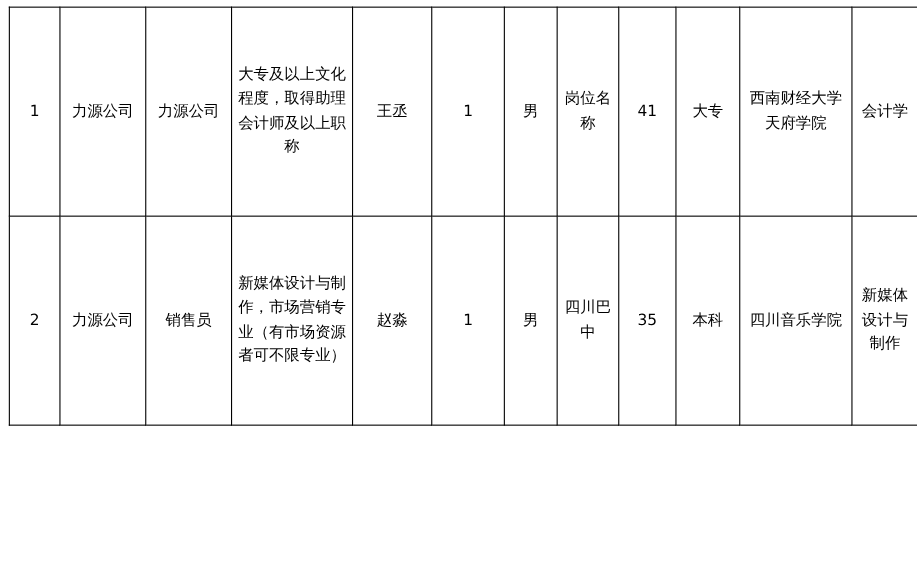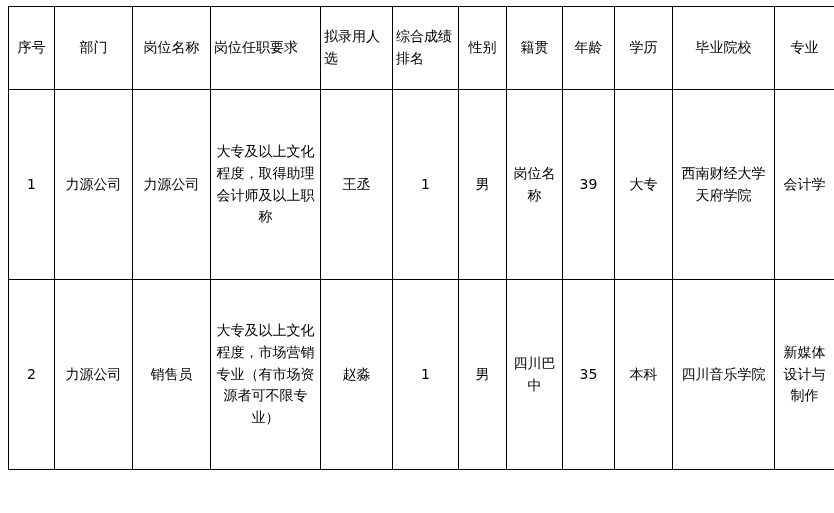--- a/index.html
+++ b/index.html
@@ -91,55 +91,41 @@
       <col class="c-cand">
         <col class="c-rank">
         <col class="c-sex">
         <col class="c-home">
       <col class="c-age">
         <col class="c-edu">
         <col class="c-school">
         <col class="c-major">
     </colgroup>
     <tbody>
-      <tr class="head">
-        <td class="c-seq">序号</td>
-        <td class="c-dept">部门</td>
-        <td class="c-post">岗位名称</td>
-        <td class="c-req">岗位任职要求</td>
-        <td class="c-cand">拟录用人选</td>
-        <td class="c-rank">综合成绩排名</td>
-        <td class="c-sex">性别</td>
-        <td class="c-home">籍贯</td>
-        <td class="c-age">年龄</td>
-        <td class="c-edu">学历</td>
-        <td class="c-school">毕业院校</td>
-        <td class="c-major">专业</td>
-      </tr>
 
       <tr class="row">
         <td class="c-seq">1</td>
         <td class="c-dept">力源公司</td>
         <td class="c-post">力源公司</td>
         <td class="c-req req-cell">大专及以上文化程度，取得助理会计师及以上职称</td>
         <td class="c-cand">王丞</td>
         <td class="c-rank">1</td>
         <td class="c-sex">男</td>
         <td class="c-home">岗位名称</td>
-        <td class="c-age">39</td>
+        <td class="c-age">41</td>
         <td class="c-edu">大专</td>
         <td class="c-school">西南财经大学天府学院</td>
         <td class="c-major">会计学</td>
       </tr>
 
       <tr class="row">
         <td class="c-seq">2</td>
         <td class="c-dept">力源公司</td>
         <td class="c-post">销售员</td>
-        <td class="c-req req-cell">大专及以上文化程度，市场营销专业（有市场资源者可不限专业）</td>
+        <td class="c-req req-cell">新媒体设计与制作，市场营销专业（有市场资源者可不限专业）</td>
         <td class="c-cand">赵淼</td>
         <td class="c-rank">1</td>
         <td class="c-sex">男</td>
         <td class="c-home">四川巴中</td>
         <td class="c-age">35</td>
         <td class="c-edu">本科</td>
         <td class="c-school">四川音乐学院</td>
         <td class="c-major">新媒体设计与制作</td>
       </tr>
     </tbody>

